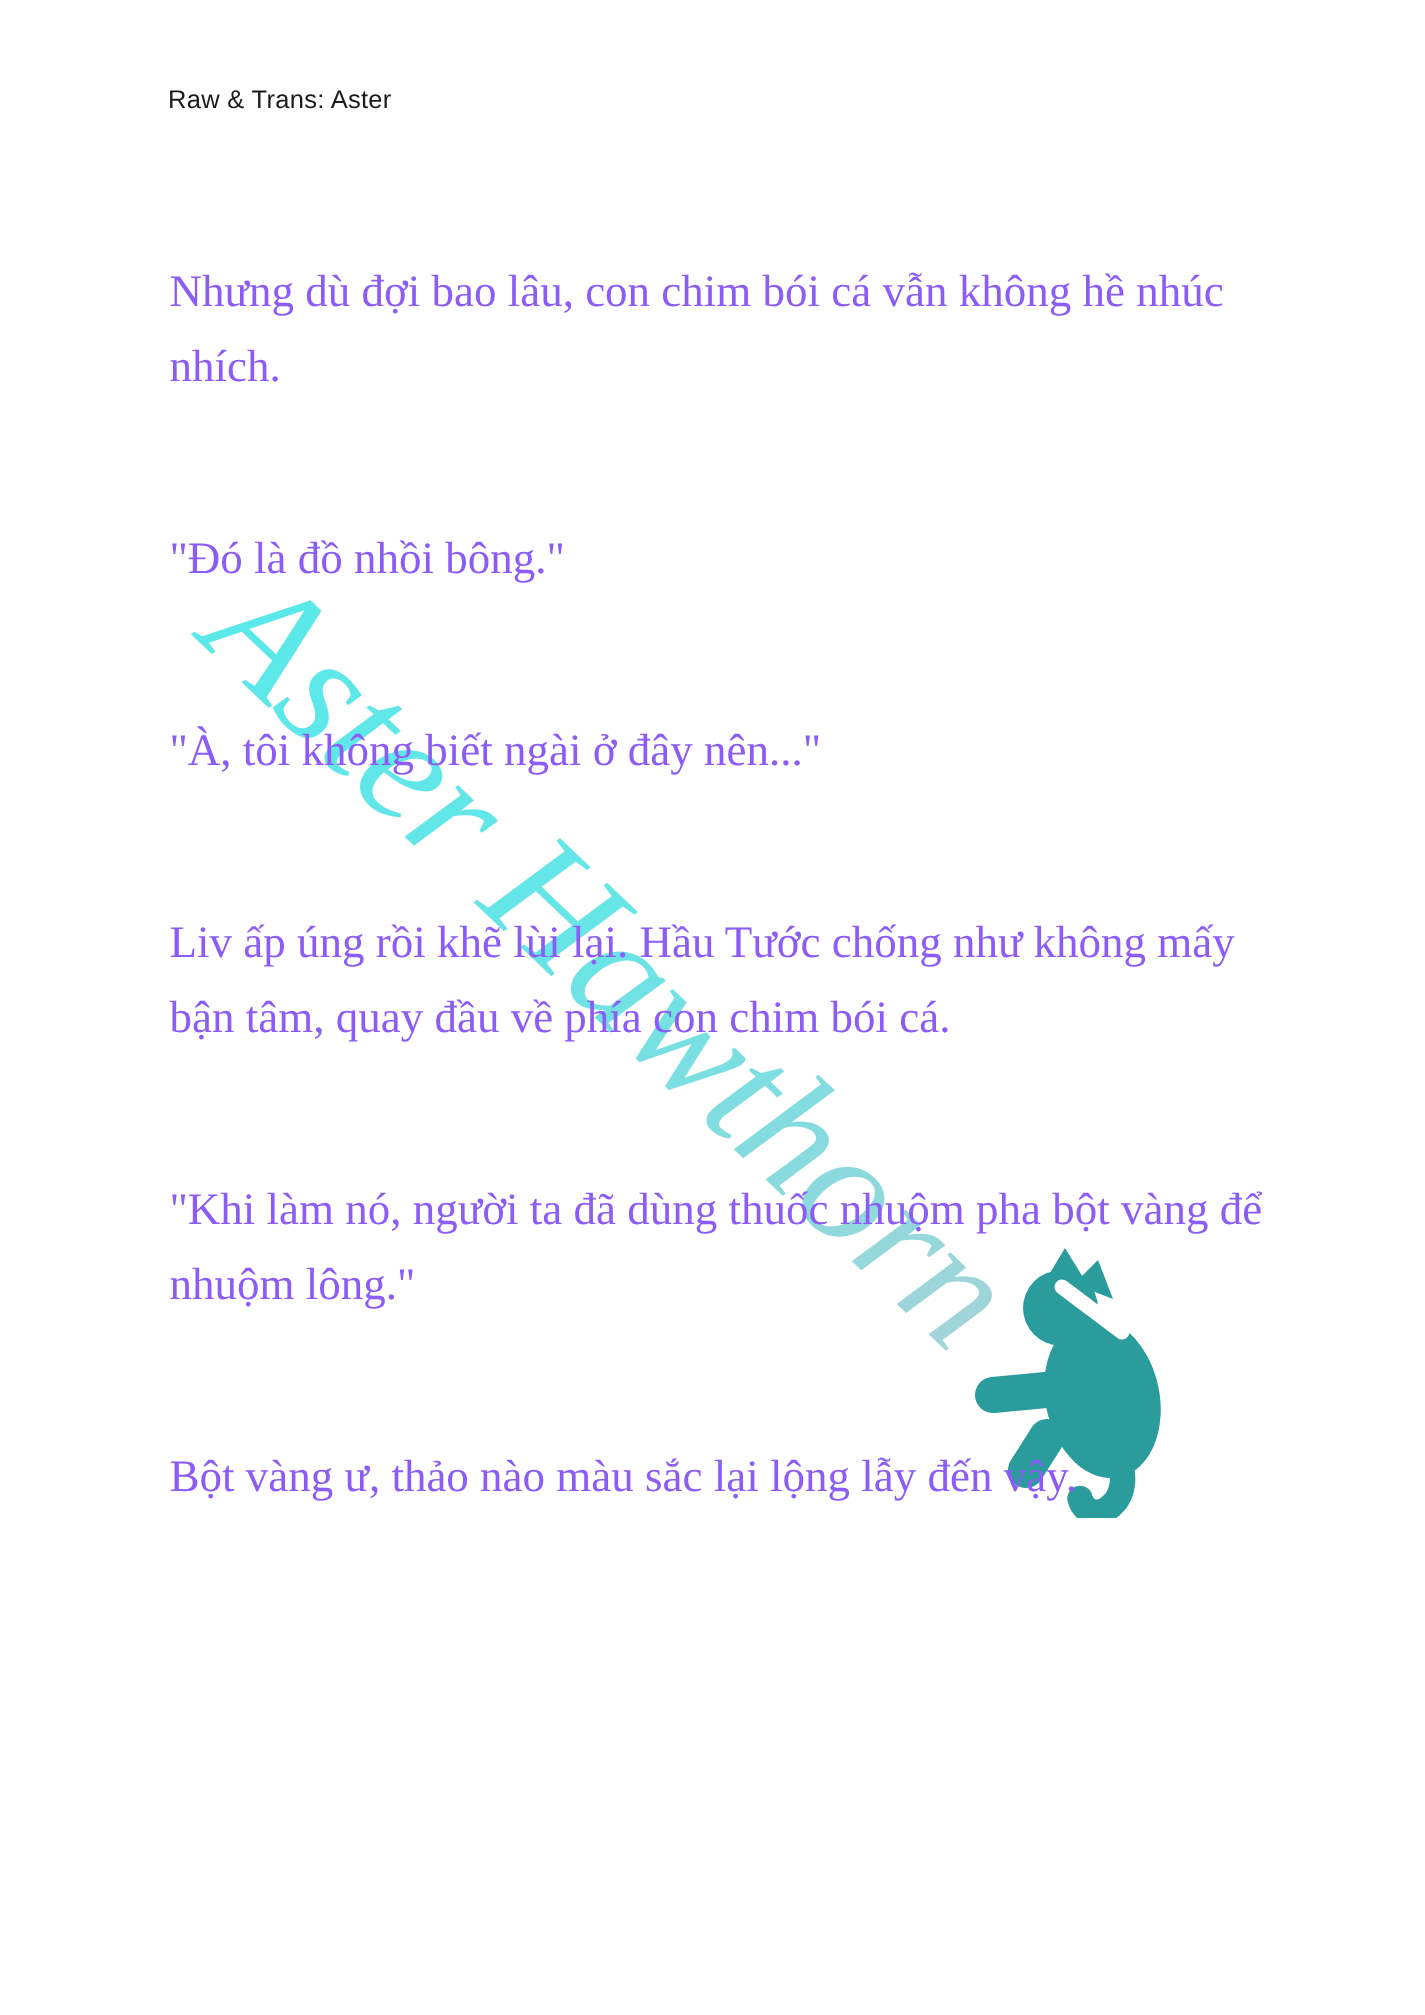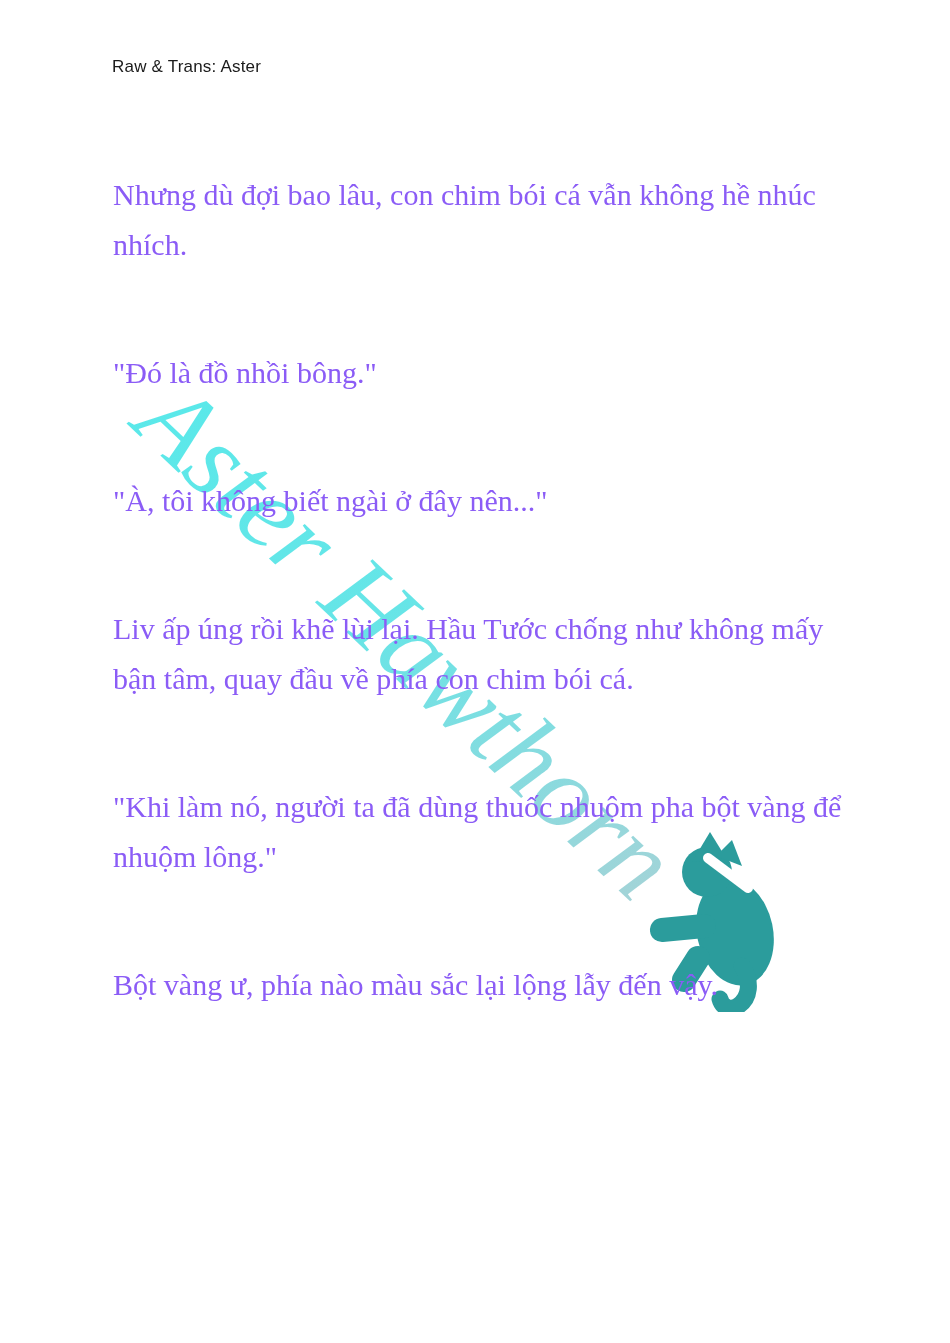--- a/index.html
+++ b/index.html
@@ -94,16 +94,16 @@
 
     <path d="M 96 142 C 106 158 104 174 92 182 C 84 187 76 183 74 175" fill="none" stroke="#2b9c9c" stroke-width="17" stroke-linecap="round"></path>
   </svg>
 
   <div class="content">
     <p>Nhưng dù đợi bao lâu, con chim bói cá vẫn không hề nhúc nhích.</p>
     <p>"Đó là đồ nhồi bông."</p>
     <p>"À, tôi không biết ngài ở đây nên..."</p>
     <p>Liv ấp úng rồi khẽ lùi lại. Hầu Tước chống như không mấy bận tâm, quay đầu về phía con chim bói cá.</p>
     <p>"Khi làm nó, người ta đã dùng thuốc nhuộm pha bột vàng để nhuộm lông."</p>
-    <p>Bột vàng ư, phía nào màu sắc lại lộng lẫy đến vậy.</p>
+    <p>Bột vàng ư, thảo nào màu sắc lại lộng lẫy đến vậy.</p>
   </div>
 
 </div>
 
 </body></html>

